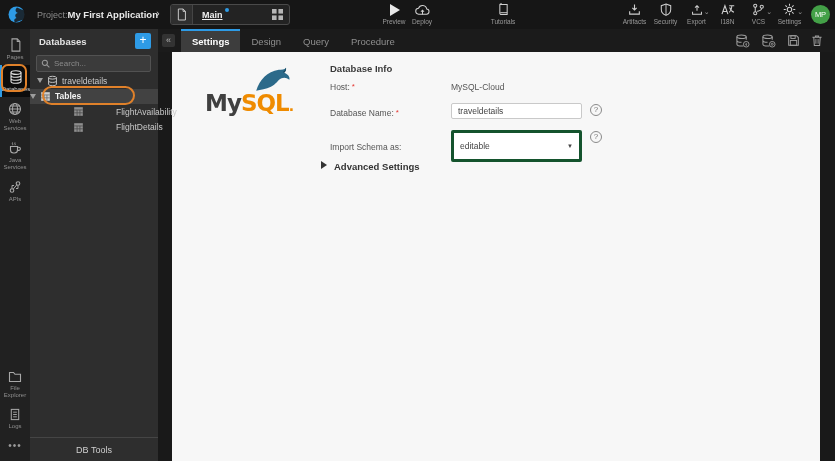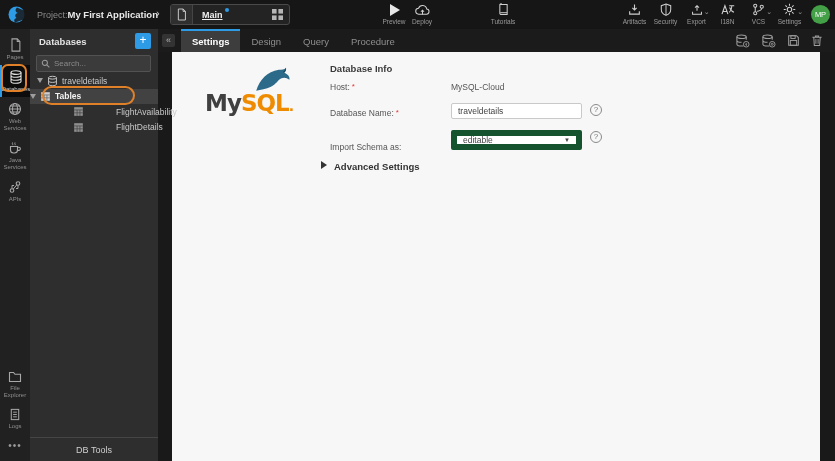--- a/index.html
+++ b/index.html
@@ -77,21 +77,21 @@
   .mysql .dolphin{position:absolute;left:48px;top:0;}
   .mysql .word{position:absolute;left:0;top:24px;font-size:23px;font-weight:bold;letter-spacing:-1px;font-family:"DejaVu Sans",sans-serif;}
   .mysql .my{color:#404040;margin-top:35px;} .mysql .sql{color:#ef8b00;} .mysql .mdot{color:#ef8b00;font-size:14px;}
 
   
   .sect{position:absolute;left:158px;top:11px;font-size:9.5px;font-weight:bold;color:#3a3a3a;}
   .flabel{position:absolute;left:158px;font-size:8.5px;color:#555;}
   .req{color:var(--red);font-size:8px;vertical-align:top;margin-left:2px;}
   .fval{position:absolute;left:279px;font-size:8.5px;color:#555;}
   .tinput{position:absolute;left:279px;width:131px;height:16px;border:1px solid #c9c9c9;border-radius:2px;background:#fff;font-size:8.5px;color:#444;padding:0 6px;font-family:"Liberation Sans",sans-serif;outline:none;}
-  .tselect{position:absolute;left:279px;width:131px;height:20px;border:6px solid #14532d;border-radius:2px;background:#fff;font-size:8.5px;color:#444;padding:0 6px;display:flex;align-items:center;cursor:pointer;}
+  .tselect{position:absolute;left:279px;width:131px;height:32px;border:3px solid #14532d;border-radius:2px;background:#fff;font-size:8.5px;color:#444;padding:0 6px;display:flex;align-items:center;cursor:pointer;}
   .tselect .sc{margin-left:auto;font-size:6px;color:#444;}
   .help{position:absolute;left:418px;width:12px;height:12px;border:1px solid #8a8a8a;border-radius:50%;color:#777;font-size:8px;line-height:10px;text-align:center;cursor:pointer;background:transparent;}
   .adv{position:absolute;left:149px;top:109px;display:flex;align-items:flex-start;cursor:pointer;}
   .adv .atri{width:0;height:0;border-left:6px solid #333;border-top:4px solid transparent;border-bottom:4px solid transparent;margin-right:7px;}
   .adv .atxt{font-size:9.5px;font-weight:bold;color:#333;}
 
   
   .ring{position:absolute;border:2px solid var(--orange);pointer-events:none;z-index:9;}
   .ring-db{left:1px;top:64px;width:26px;height:28px;border-radius:7px;}
   .ring-td{left:42px;top:86px;width:93px;height:19px;border-radius:10px;}

